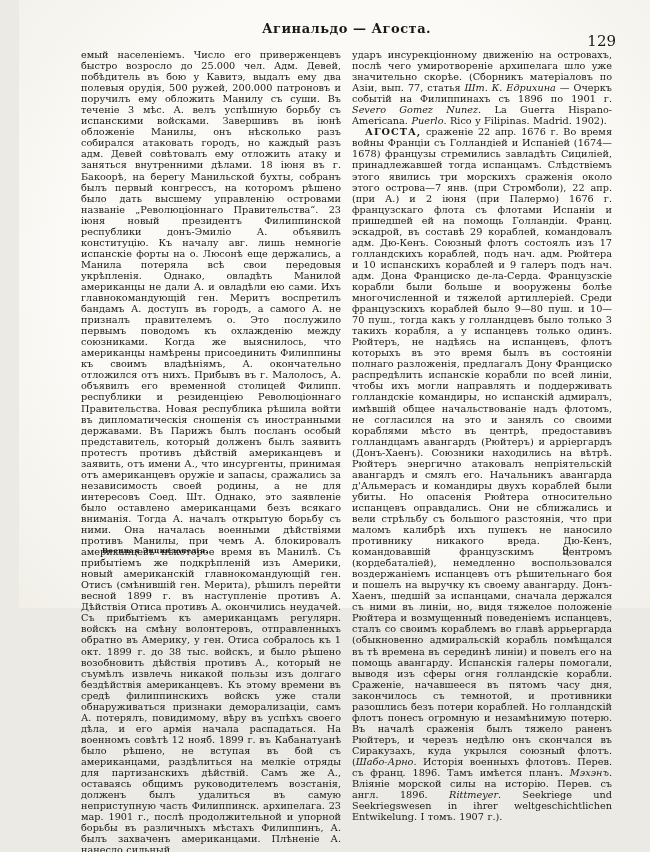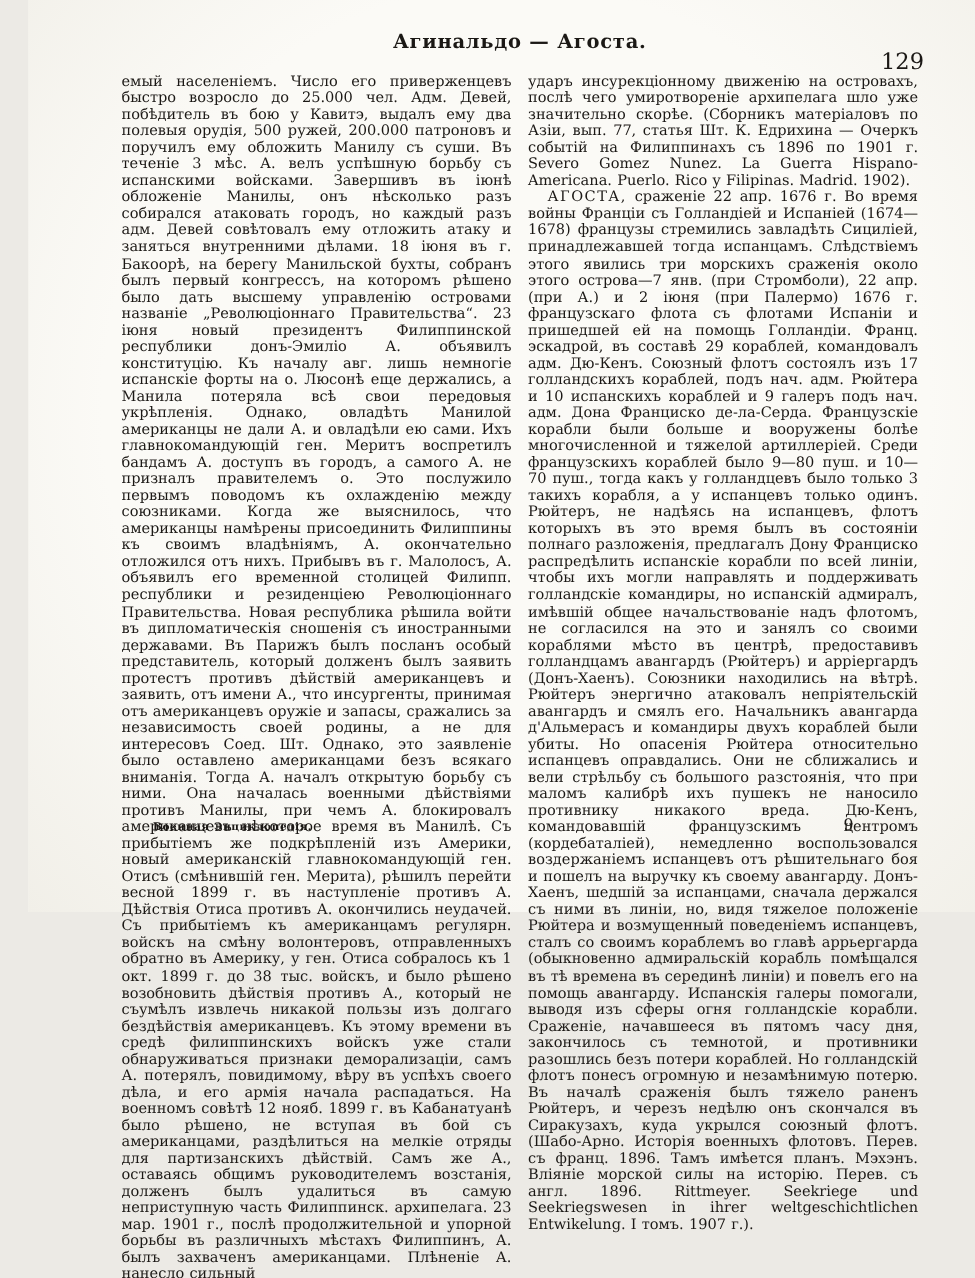--- a/index.html
+++ b/index.html
@@ -43,22 +43,22 @@
     width: 260px;
     text-align: justify;
     font-size: 9.7px;
     line-height: 11.05px;
     word-spacing: 0.4px;
     hyphens: auto;
     -webkit-hyphens: auto;
   }
   .column p { margin: 0; }
   .column p.indented { text-indent: 13px; }
-  .run-b { font-weight: normal; letter-spacing: 1px; }
-  .run-i { }
+  .run-b { font-weight: bold; letter-spacing: 1px; }
+  .run-i { font-style: italic; }
   .footer-imprint {
     position: absolute;
     left: 83px; bottom: 53px;
     font-size: 7px;
     letter-spacing: 0.4px;
     font-weight: bold;
   }
   .signature-number {
     position: absolute;
     right: 100px; bottom: 52px;

